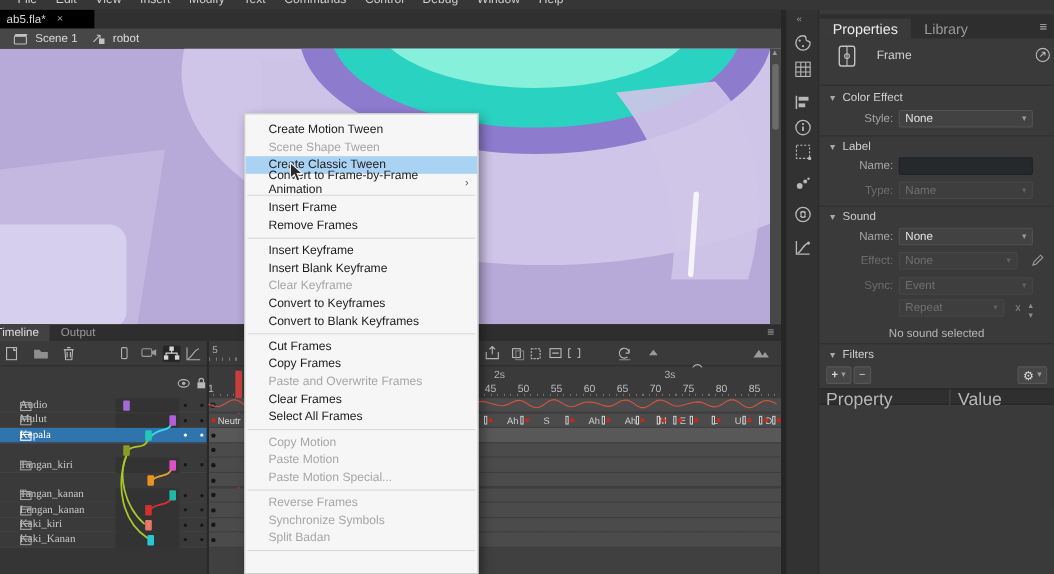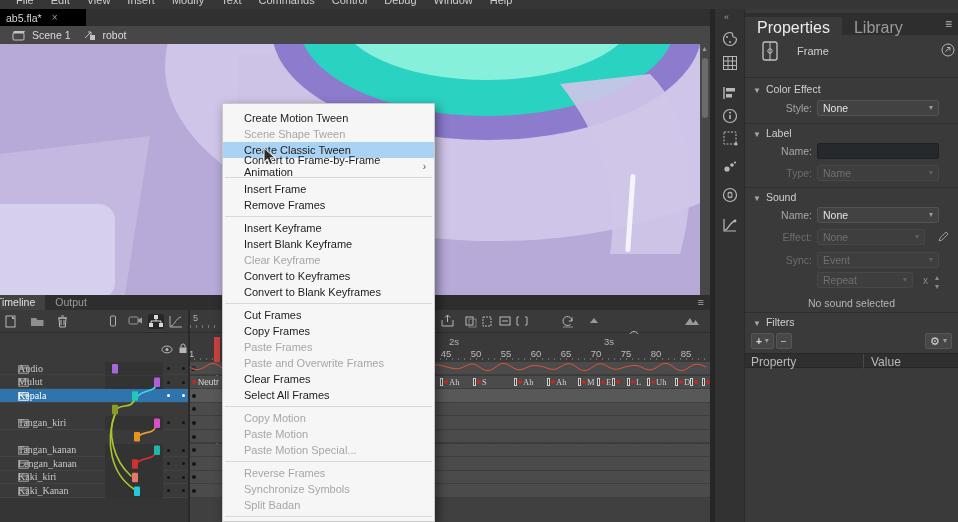--- a/index.html
+++ b/index.html
@@ -72,52 +72,52 @@
   .tl-row.sel .dot { background:#fff; }
   #frame-rows { position:absolute; left:190px; top:67px; width:520px; height:136px;
     background:repeating-linear-gradient(90deg, transparent 0 29px, rgba(0,0,0,.10) 29px 30px); }
   .f-row { position:absolute; left:0; width:520px; height:13.4px; background:#4b4b4b; border-bottom:1px solid #3e3e3e; }
   .f-row.sel { background:#585858; }
   .kf-dot { position:absolute; left:2px; top:4.5px; width:4px; height:4px; border-radius:50%; background:#151515; }
   .kf-hollow { position:absolute; left:1px; top:3.5px; width:5px; height:5px; border:1px solid #1c1c1c; border-radius:50%; background:transparent; }
   .mouth-kf { position:absolute; top:1.5px; height:10px; display:flex; align-items:center; }
   .mouth-kf .mbox { width:3px; height:8px; border:1px solid #cfcfcf; background:#3a3a3a; }
   .mouth-kf .mdot { width:4px; height:4px; border-radius:50%; background:#c22a20; margin-left:1px; }
-  .mouth-kf .mtext { color:#cfcfcf; font-size:8.5px; margin-left:1px;font-family:Liberation Serif, serif; }
+  .mouth-kf .mtext { color:#cfcfcf; font-size:8.5px; margin-left:13px; }
   #below-rows { position:absolute; left:190px; top:203px; width:520px; height:24px; background:#404040; }
   #below-left { position:absolute; left:0; top:203px; width:188px; height:24px; background:#353535; }
 
   
   #panel-gap { left:710px; top:9px; width:5px; height:513px; background:#262626; }
   #icon-strip { left:715px; top:9px; width:30px; height:513px; background:#323232; border-right:1px solid #2a2a2a; }
   .strip-ico { position:absolute; left:7px; width:16px; height:16px; color:#b8b8b8; }
   #props { left:745px; top:9px; width:213px; height:513px; background:#3a3a3a; }
   #props-tabs { position:absolute; left:0; top:4px; width:213px; height:22px; background:#2e2e2e; display:flex; align-items:flex-end; }
-  .p-tab { height:18px; padding:2px 12px 0 12px; font-size:16px; color:#9a9a9a; }
+  .p-tab { height:18px; padding:2px 12px 0 12px; font-size:13px; color:#9a9a9a; }
   .p-tab.active { background:#3a3a3a; color:#ececec; }
   #props-menu-ico { position:absolute; right:6px; top:8px; color:#b5b5b5; font-size:12px; }
   #obj-header { position:absolute; left:0; top:26px; width:213px; height:42px; }
   #obj-type { position:absolute; left:52px; top:10px; color:#cfcfcf; font-size:11px; }
   .sec-hdr { position:absolute; left:8px; color:#cfcfcf; font-size:10.5px; }
   .sec-hdr .tri { color:#a8a8a8; font-size:8px; margin-right:5px; }
   .hdiv { position:absolute; left:0; width:213px; height:1px; background:#2f2f2f; }
   .f-label { position:absolute; width:62px; text-align:right; color:#a5a5a5; font-size:10.5px; }
   .f-label.dis { color:#6d6d6d; }
   .select { position:absolute; left:72px; width:122px; height:16px; background:#424242; border:1px solid #525252;
     border-radius:2px; color:#e4e4e4; font-size:10.5px; display:flex; align-items:center; justify-content:space-between; padding:0 5px; }
   .select.dis { color:#707070; background:#3e3e3e; border-color:#474747; }
   .select.dis .chev { color:#606060; }
   .tinput { position:absolute; left:72px; width:122px; height:16px; background:#26292c; border:1px solid #1f2225; border-radius:2px; }
   #sound-status { position:absolute; left:0; width:213px; text-align:center; color:#b5b5b5; font-size:10.5px; }
   .mini-btn { height:16px; background:#474747; border:1px solid #565656; border-radius:2px; color:#d8d8d8;
     font-size:10px; display:inline-flex; align-items:center; padding:0 4px; gap:3px; }
   #filters-btns { position:absolute; left:6px; display:flex; gap:2px; }
   #filters-gear { position:absolute; right:6px; }
   #pv-header { position:absolute; left:0; width:213px; height:15px; background:#2f2f2f; border-top:1px solid #272727; border-bottom:1px solid #272727; }
-  #pv-header .col { position:absolute; top:1px; color:#b8b8b8; font-size:12px; }
+  #pv-header .col { position:absolute; top:1px; color:#b8b8b8; font-size:16px; }
   #pv-vdiv { position:absolute; left:118px; top:0; width:1px; height:15px; background:#474747; }
 
   
   #ctx-menu { left:222px; top:103px; width:213px; height:419px; background:#f6f6f6;
     border:1px solid #c9c9c9; box-shadow:3px 4px 10px rgba(0,0,0,.45); padding-top:6px; overflow:hidden; z-index:50; }
   .cm-item { position:relative; height:16px; display:flex; align-items:center; padding-left:21px; padding-right:8px;
     color:#1c1c1c; font-size:11px; }
   .cm-item.disabled { color:#a6a6a6; }
   .cm-item.hl { background:var(--menu-highlight); }
   .cm-sub { margin-left:auto; color:#555; font-size:10px; }
@@ -762,23 +762,20 @@
         <span>Convert to Blank Keyframes</span>
       </div>
       <div class="cm-sep"></div>
       <div class="cm-item">
         <span>Cut Frames</span>
       </div>
       <div class="cm-item">
         <span>Copy Frames</span>
       </div>
       <div class="cm-item disabled">
-        <span>Paste Frames</span>
-      </div>
-      <div class="cm-item disabled">
         <span>Paste and Overwrite Frames</span>
       </div>
       <div class="cm-item">
         <span>Clear Frames</span>
       </div>
       <div class="cm-item">
         <span>Select All Frames</span>
       </div>
       <div class="cm-sep"></div>
       <div class="cm-item disabled">

